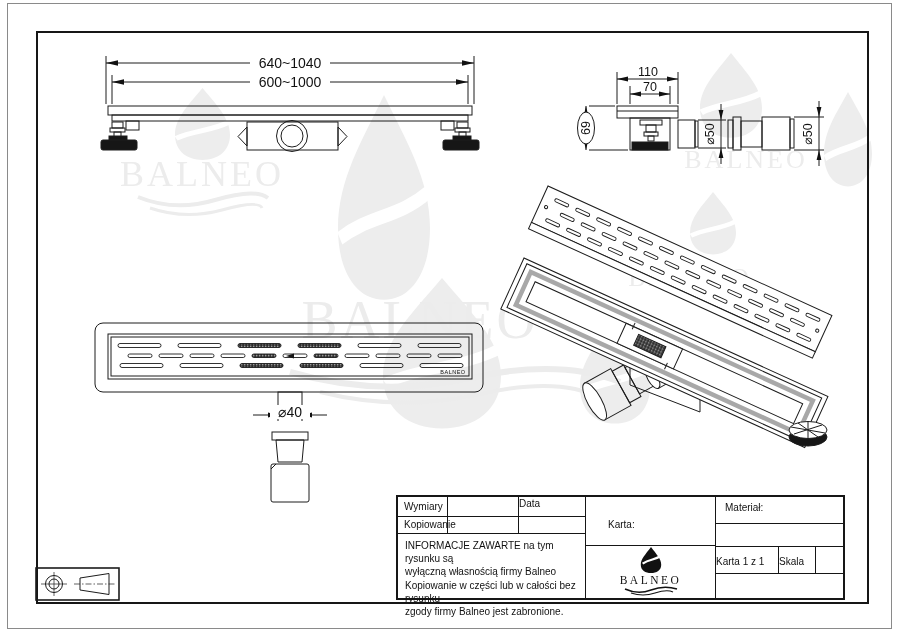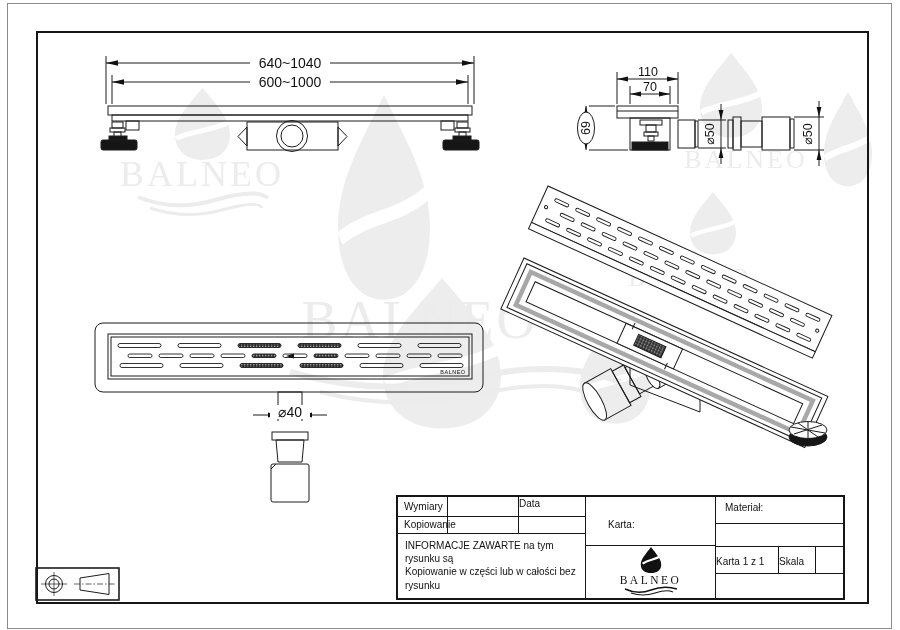--- a/index.html
+++ b/index.html
@@ -332,21 +332,23 @@
   <div class="tb">
 
     <div class="cell b-r b-b lab" style="left:0;top:0;width:50px;height:20px">Wymiary</div>
     <div class="cell b-r b-b" style="left:50px;top:0;width:71px;height:20px"></div>
     <div class="cell b-r b-b data-lab" style="left:121px;top:0;width:67px;height:20px">Data</div>
     <div class="cell b-r b-b lab" style="left:0;top:20px;width:50px;height:17px;padding-top:2px">Kopiowanie</div>
     <div class="cell b-r b-b" style="left:50px;top:20px;width:71px;height:17px"></div>
     <div class="cell b-r b-b" style="left:121px;top:20px;width:67px;height:17px"></div>
     <div class="cell b-r info" style="left:0;top:37px;width:188px;height:64px">
       <div>INFORMACJE ZAWARTE na tym rysunku są</div>
+      <div>wyłączną własnością firmy Balneo</div>
       <div>Kopiowanie w części lub w całości bez rysunku</div>
+      <div>zgody firmy Balneo jest zabronione.</div>
     </div>
 
     <div class="cell b-r b-b model" style="left:188px;top:0;width:130px;height:49px">Karta:</div>
     <div class="cell b-r logo-cell" style="left:188px;top:49px;width:130px;height:52px">
       <svg width="22" height="26" viewBox="0 0 22 28" style="position:static">
         <path d="M11,0 C5,8 0,13 0,19 C0,25 5,28 11,28 C17,28 22,25 22,19 C22,13 17,8 11,0 Z" fill="#111"></path>
         <path d="M2,18 C9,13 15,14 21,10" stroke="#fff" stroke-width="2.4" fill="none"></path>
       </svg>
       <div class="logo-name">BALNEO</div>
       <svg width="56" height="11" viewBox="0 0 56 11" style="position:static">

